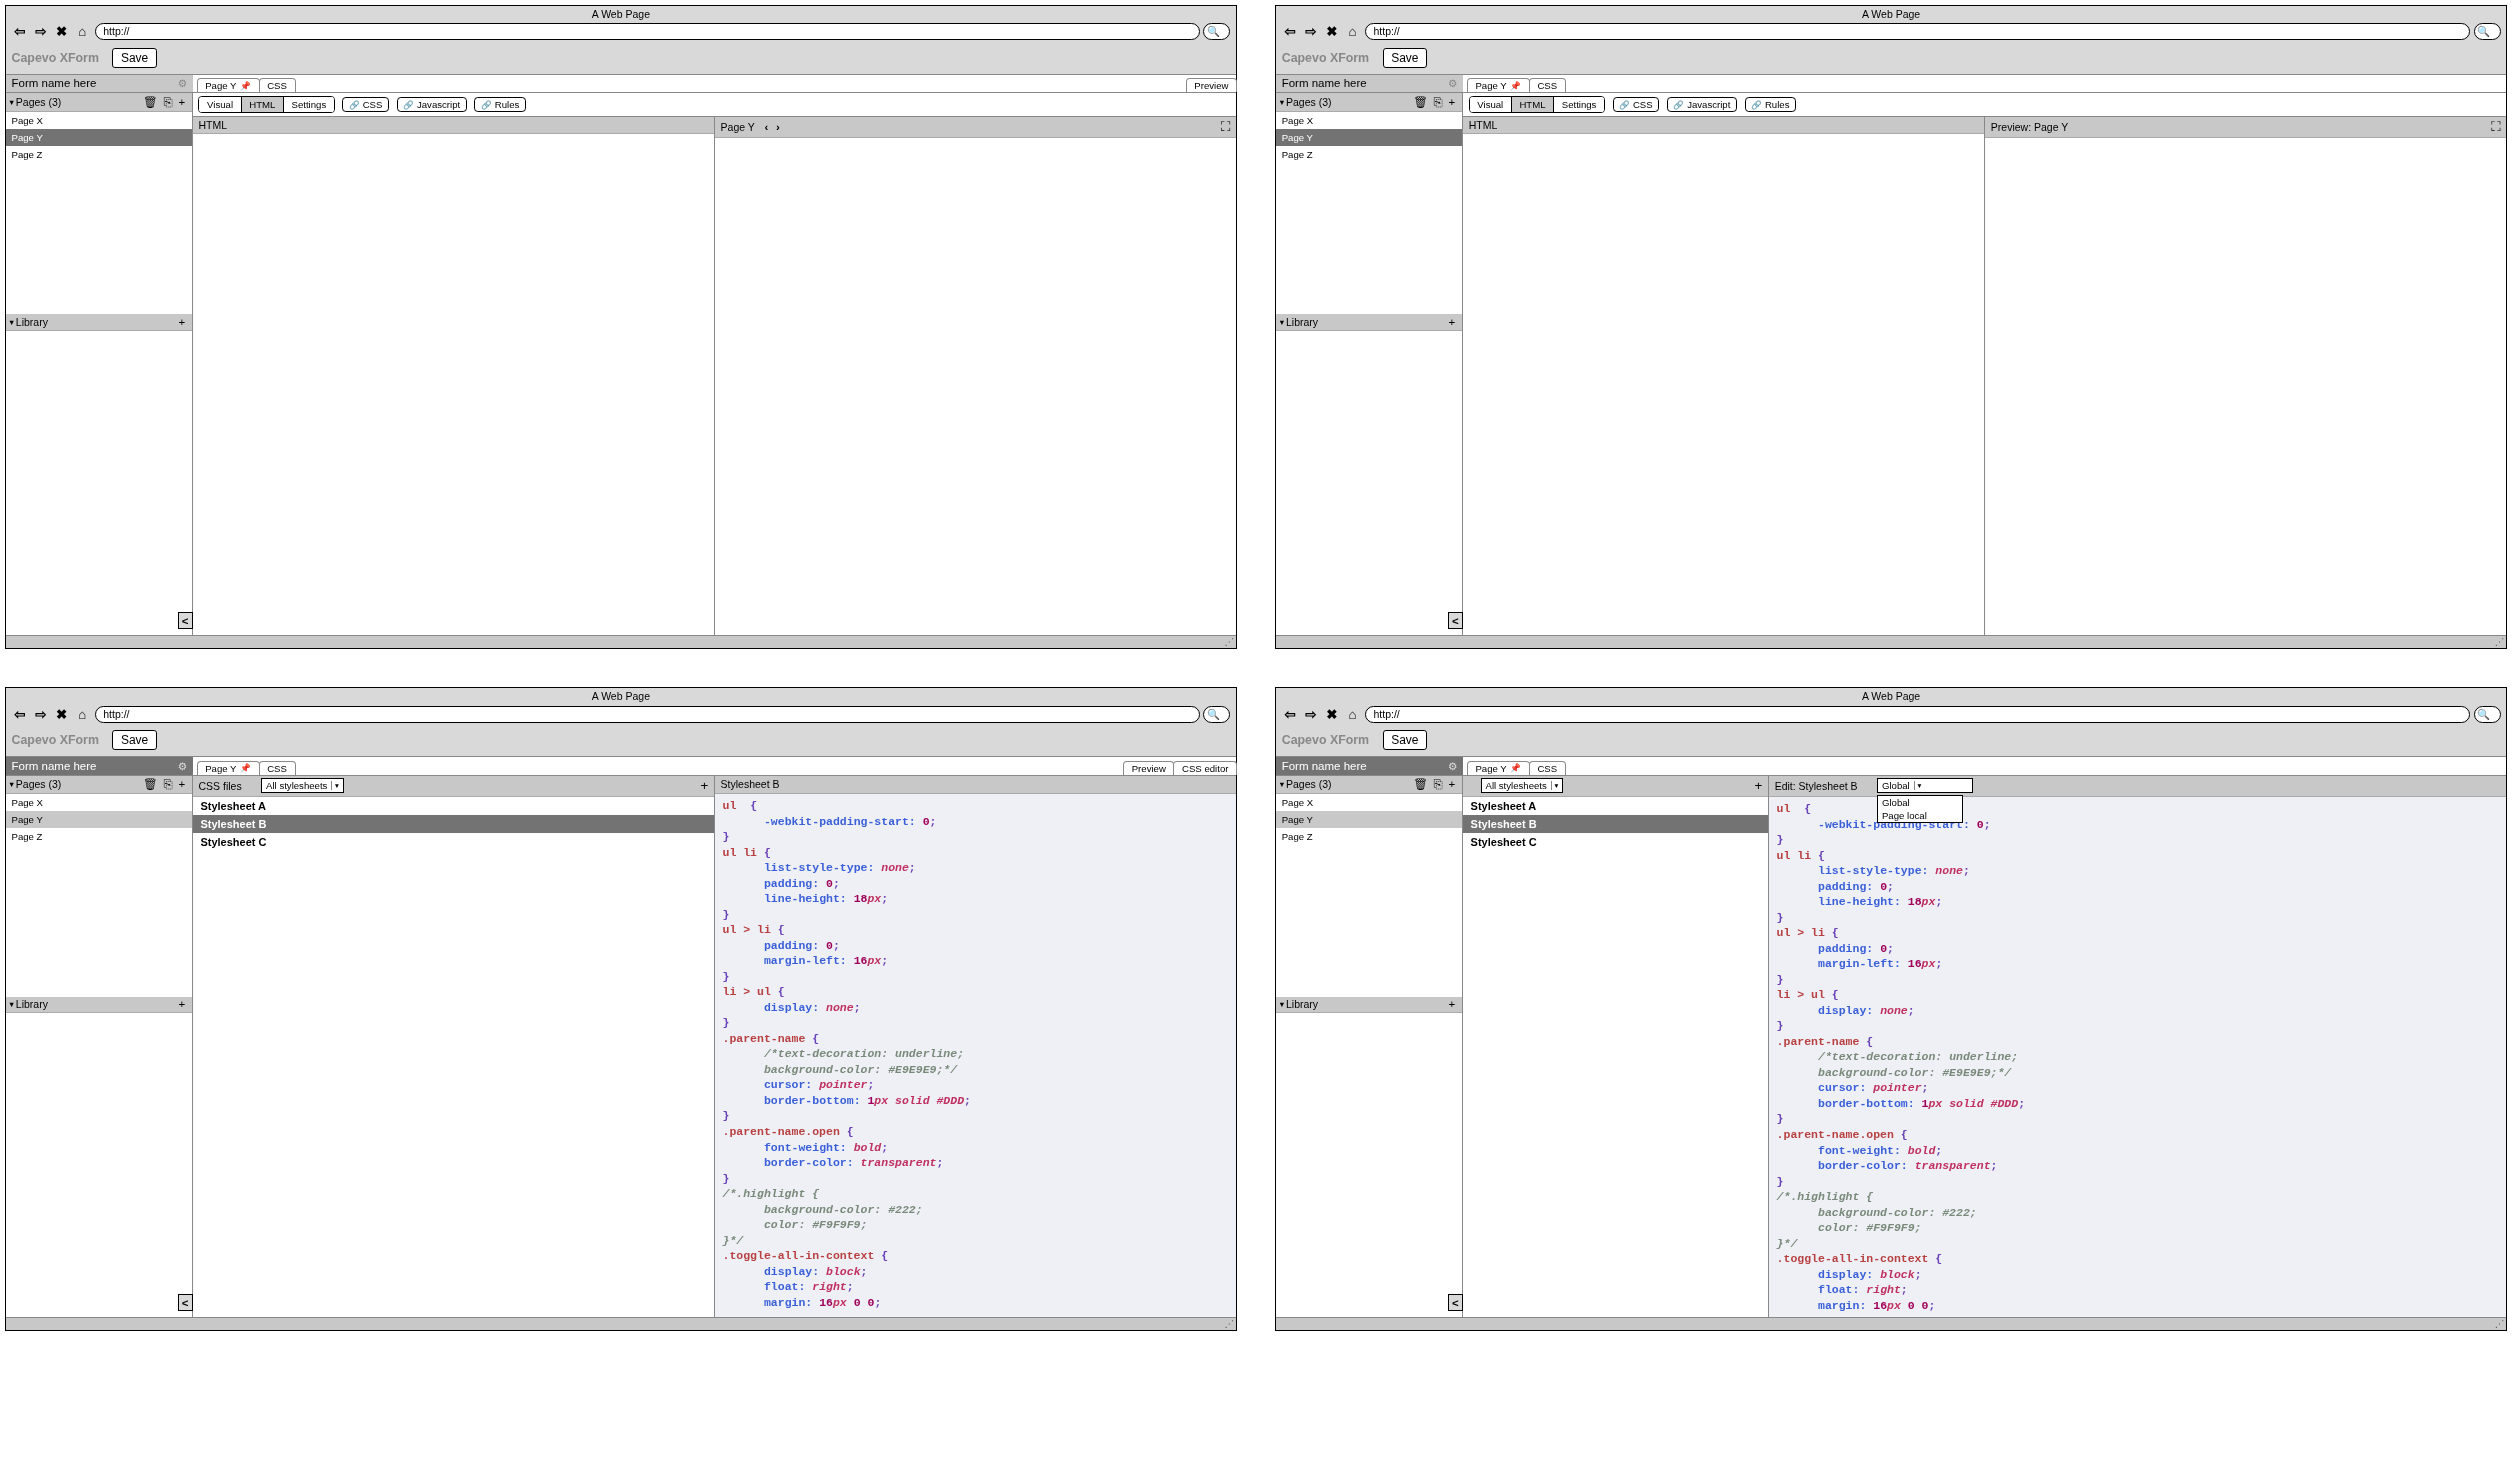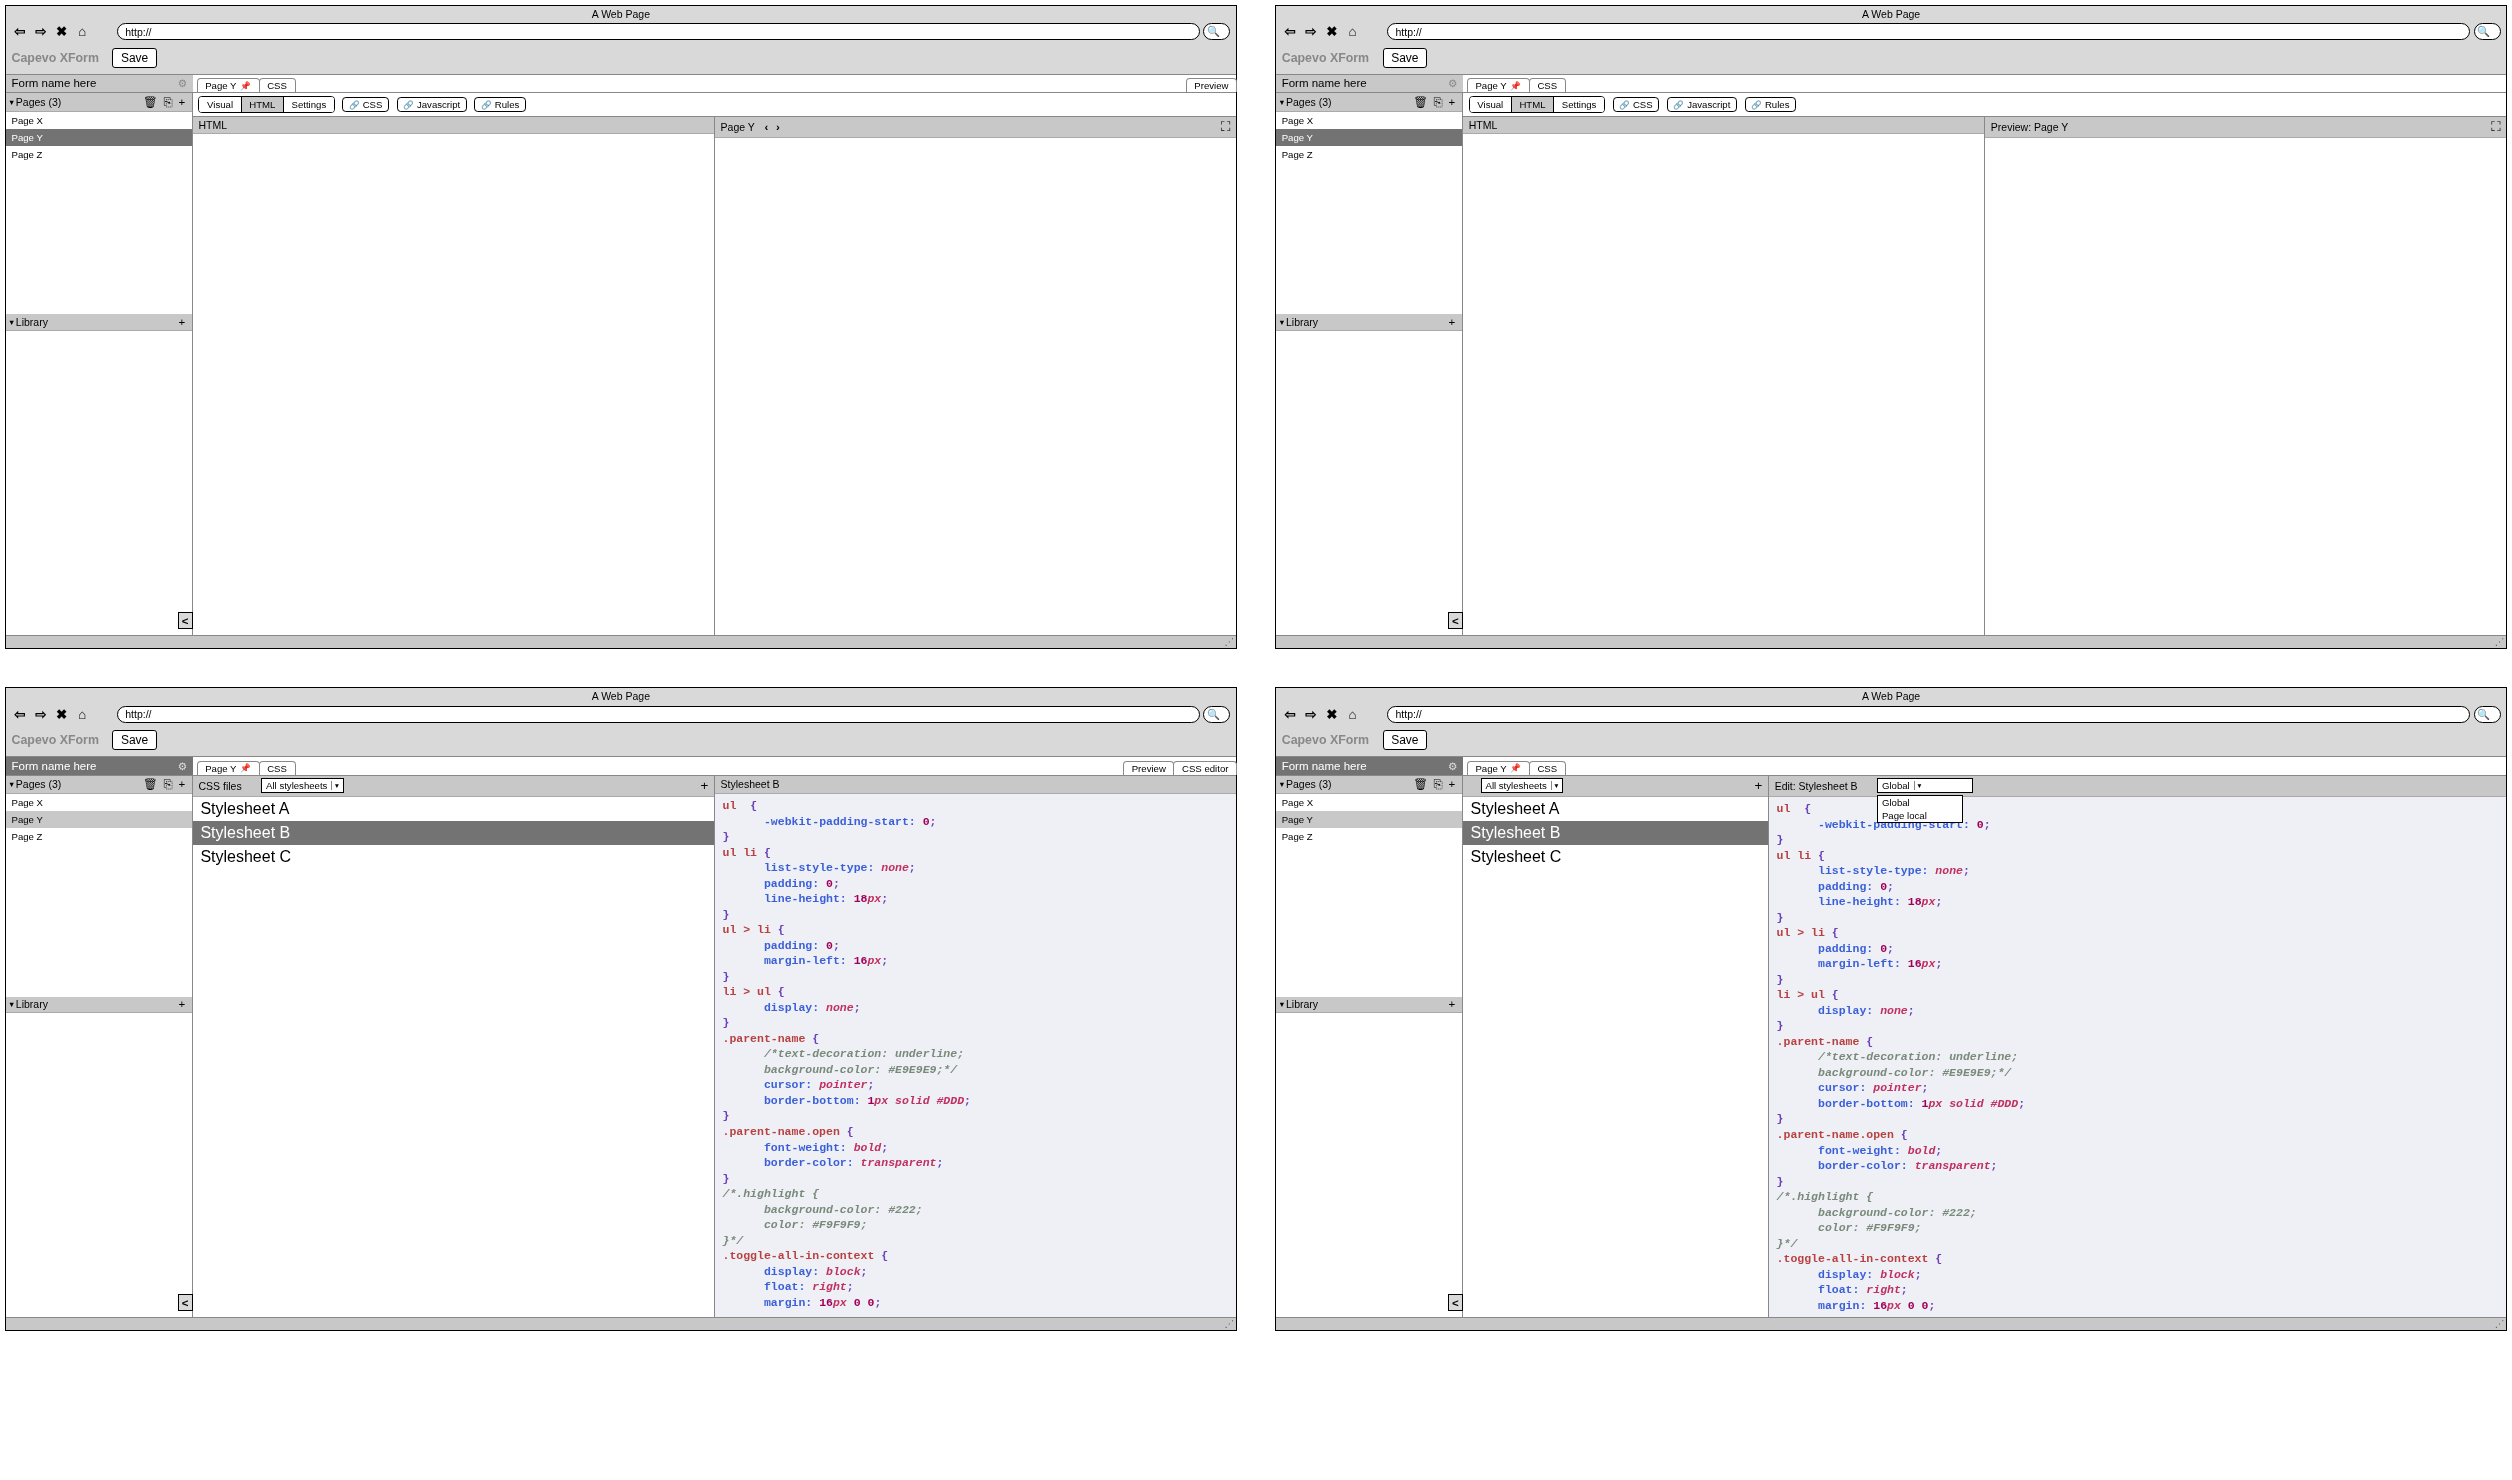--- a/index.html
+++ b/index.html
@@ -1,21 +1,21 @@
 <!DOCTYPE html>
 <html><head>
 <meta charset="utf-8">
 <style>
 * { box-sizing: border-box; margin: 0; padding: 0; }
 body { background: #fff; font-family: Arial, sans-serif; display: grid; grid-template-columns: 1fr 1fr; grid-template-rows: 1fr 1fr; gap: 38px; padding: 4.8px; }
 .browser { border: 1.4px solid #000; background: #d9d9d9; display: flex; flex-direction: column; position: relative; }
 .br-title { text-align: center; font-size: 10.5px; padding: 1.9px; }
 .br-toolbar { display: flex; align-items: center; gap: 3.8px; padding: 1.9px 5.7px; }
 .navicon { width: 17px; height: 17px; display: inline-flex; align-items: center; justify-content: center; font-size: 13.4px; font-weight: bold; cursor: pointer; }
-.urlbar { flex: 1; background: #fff; border: 1.4px solid #000; border-radius: 9.6px; padding: 1px 7.6px; font-size: 10.5px; height: 17px; display: flex; align-items: center; overflow: hidden; margin-left: 22px; }
+.urlbar { flex: 1; background: #fff; border: 1.4px solid #000; border-radius: 9.6px; padding: 1px 7.6px; font-size: 10.5px; height: 17px; display: flex; align-items: flex-start; overflow: hidden; }
 .searchbtn { width: 27px; height: 17px; border: 1.4px solid #000; border-radius: 9.6px; background: #fff; display: flex; align-items: center; justify-content: flex-start; padding-left: 2.9px; font-size: 10.5px; }
 .app { flex: 1; display: flex; flex-direction: column; background: #d9d9d9; }
 .app-header { display: flex; align-items: center; gap: 13.4px; padding: 5.7px 5.7px; border-bottom: 1px solid #888; }
 .app-title { font-size: 12.4px; font-weight: bold; color: #888; }
 .save-btn { border: 1.4px solid #000; background: #fff; font-size: 12px; padding: 1.9px 7.6px; border-radius: 2.9px; cursor: pointer; }
 .formrow { display: flex; align-items: stretch; }
 .formname { width: 187px; background: #c8c8c8; display: flex; align-items: center; justify-content: space-between; padding: 2.9px 5.7px; font-size: 11.5px; border-bottom: 1px solid #888; }
 .formname.active { background: #737373; color: #fff; }
 .gear { font-size: 10.5px; color: #888; }
 .tabs { flex: 1; display: flex; align-items: flex-end; background: #fff; border-bottom: 1px solid #888; padding-left: 3.8px; gap: 0; }
@@ -46,21 +46,21 @@
 .linkbtn .lk { font-size: 8.6px; }
 .panel-hdr { background: #c8c8c8; padding: 1.9px 5.7px; font-size: 10.5px; display: flex; align-items: center; justify-content: space-between; border-bottom: 1px solid #aaa; }
 .panel-hdr .ex { font-size: 13.4px; cursor: pointer; }
 .arrows { display: flex; gap: 7.6px; font-size: 11.5px; font-weight: bold; }
 .panel-body { flex: 1; background: #fff; overflow: hidden; }
 .css-toolbar { background: #c8c8c8; padding: 2.9px 5.7px; display: flex; align-items: center; gap: 7.6px; font-size: 10.5px; border-bottom: 1px solid #aaa; }
 .combo { border: 1.4px solid #000; background: #fff; font-size: 9.6px; padding: 1px 3.8px; display: flex; align-items: center; gap: 3.8px; cursor: pointer; position: relative; margin-left: 12px; }
 .combo .dd { font-size: 7.6px; border-left: 1px solid #888; padding-left: 2.9px; }
 .css-toolbar .sp { flex: 1; }
 .css-toolbar .plus { font-size: 13.4px; cursor: pointer; }
-.stylesheet-item { font-size: 16px; padding: 2.9px 7.6px; cursor: pointer; background: #fff; }
+.stylesheet-item { font-size: 11px; padding: 2.9px 7.6px; cursor: pointer; background: #fff; font-weight: bold; }
 .stylesheet-item.sel { background: #737373; color: #fff; }
 .code-area { flex: 1; background: #eef0f6; font-family: 'Courier New', monospace; font-size: 11.5px; font-weight: bold; padding: 3.8px 7.6px; line-height: 1.35; overflow: hidden; white-space: pre; }
 .c-sel { color: #b84040; }
 .c-brace { color: #6a3fb8; }
 .c-prop { color: #3a5fd8; }
 .c-val { color: #c03060; font-style: italic; }
 .c-num { color: #a0005a; font-weight: bold; }
 .c-cmt { color: #7a8a7a; font-style: italic; }
 .dropdown-open { position: absolute; top: 15.3px; left: -1px; border: 1.4px solid #000; background: #fff; font-size: 9.6px; z-index: 10; min-width: 86px; }
 .dropdown-open div { padding: 1px 3.8px; }

